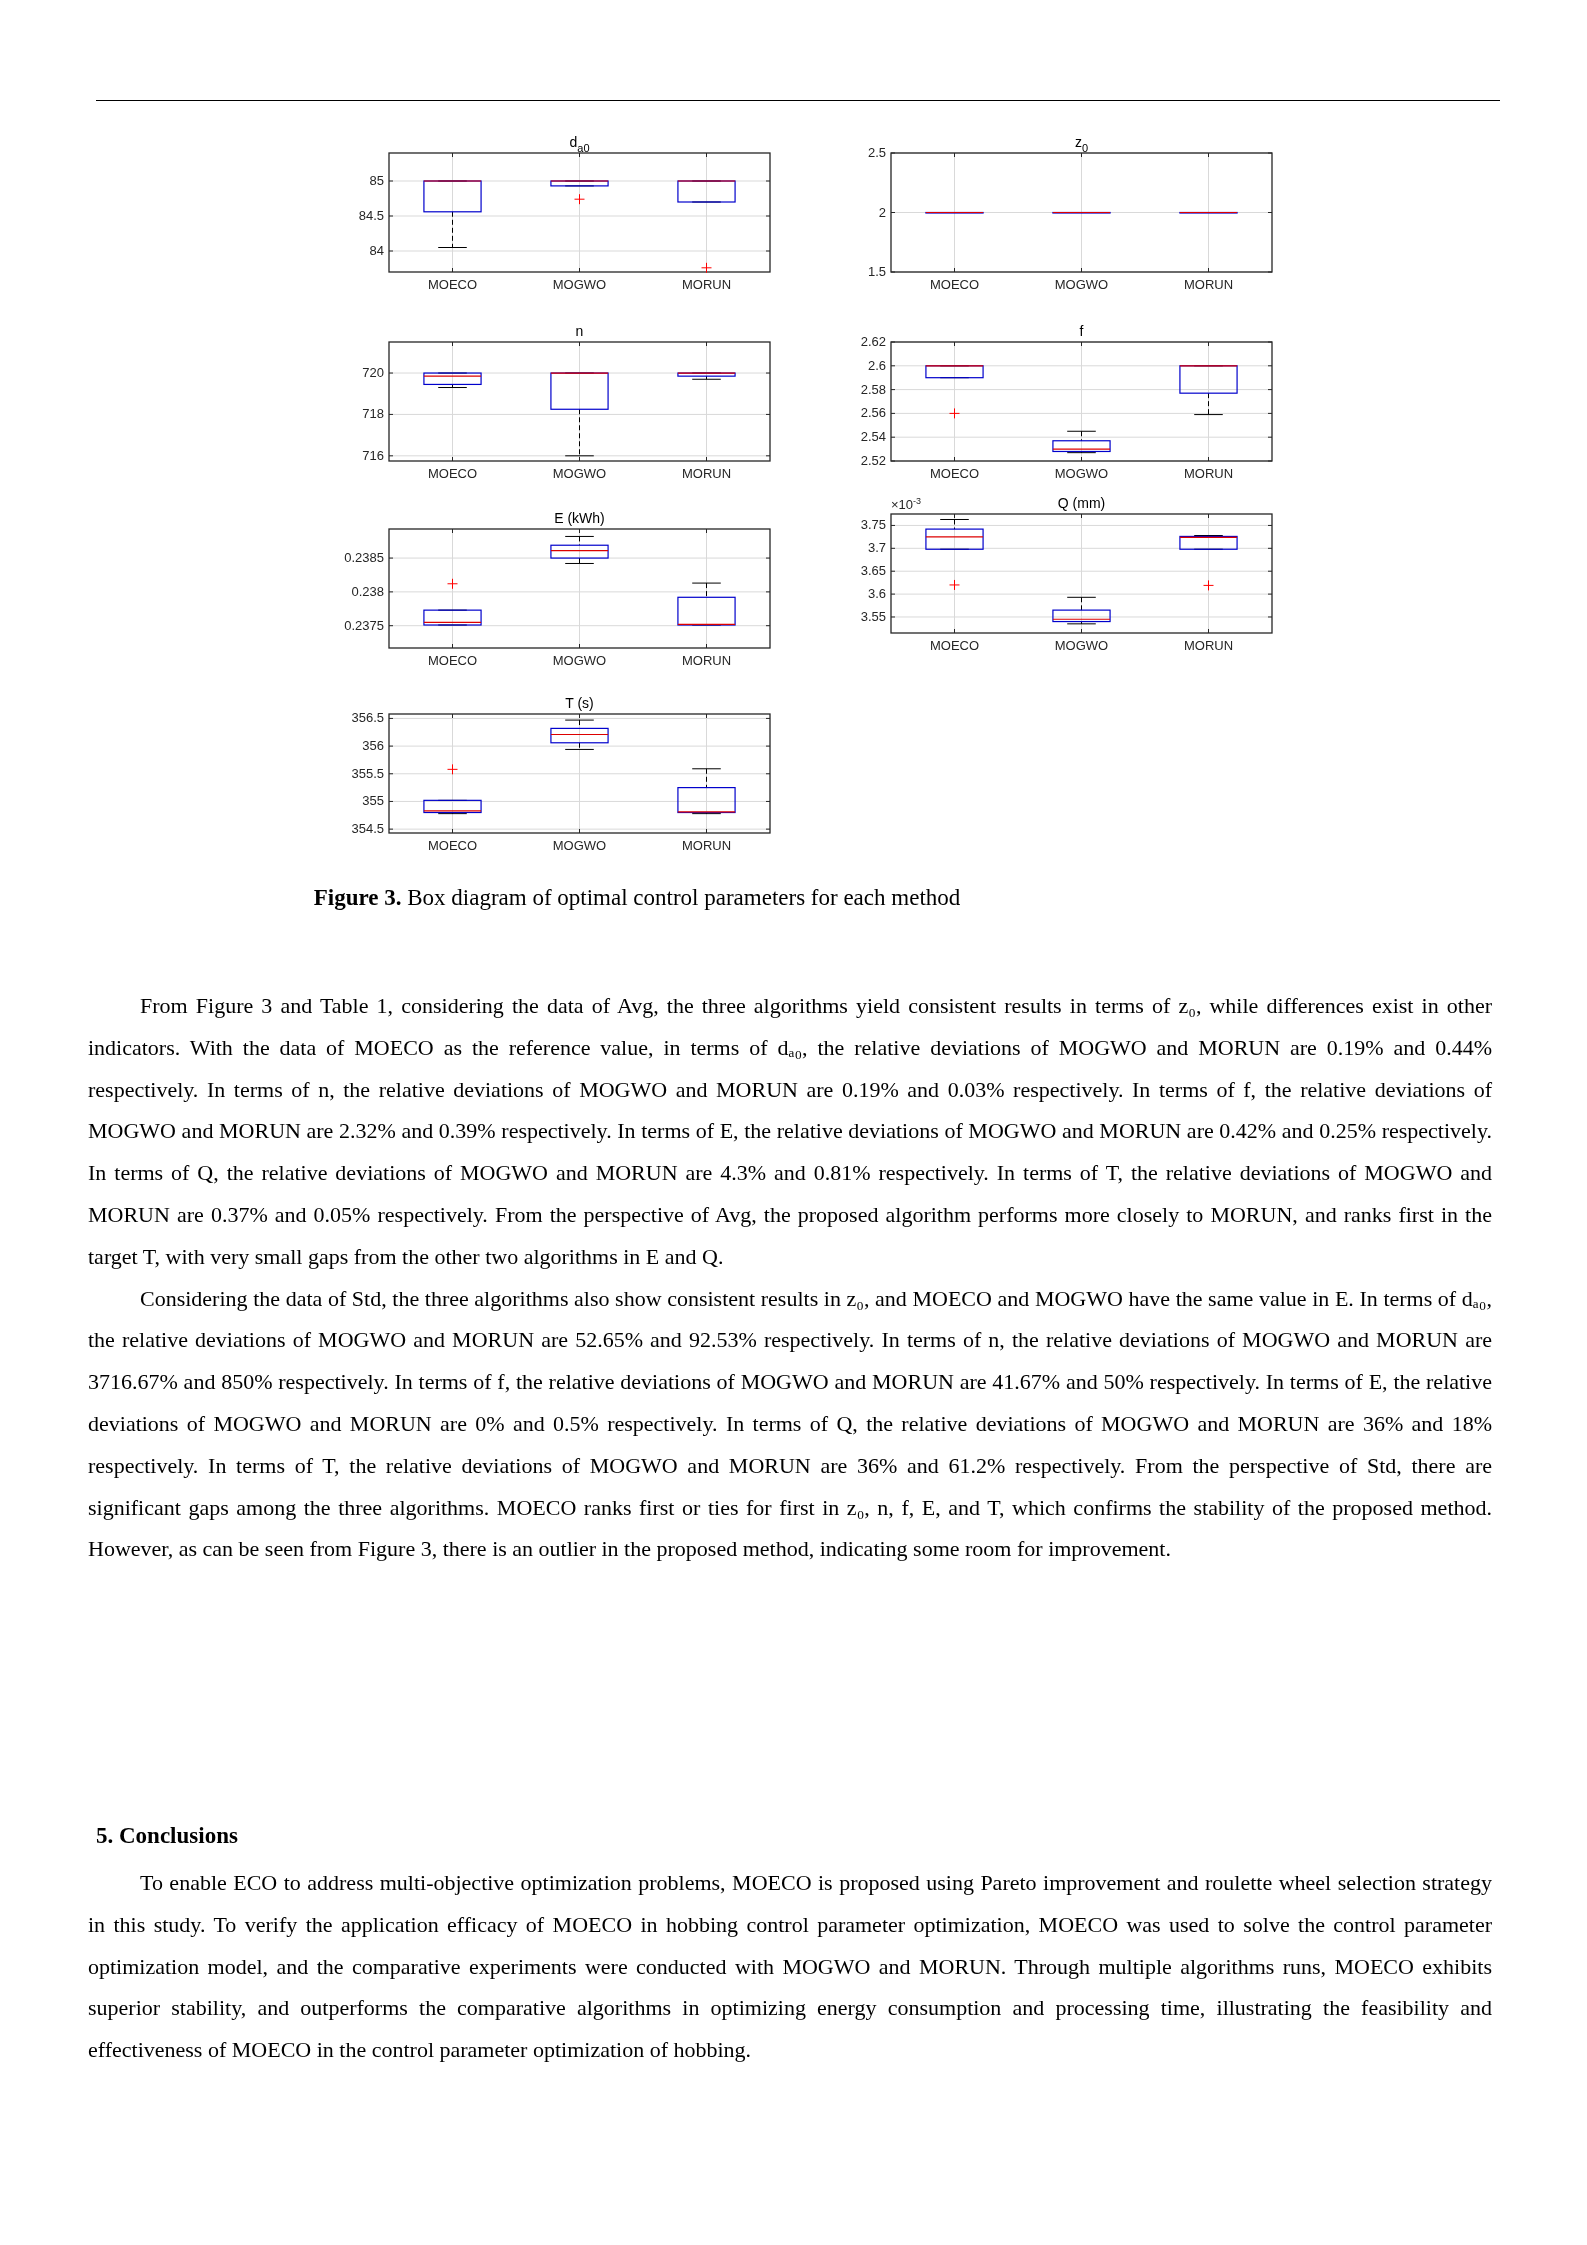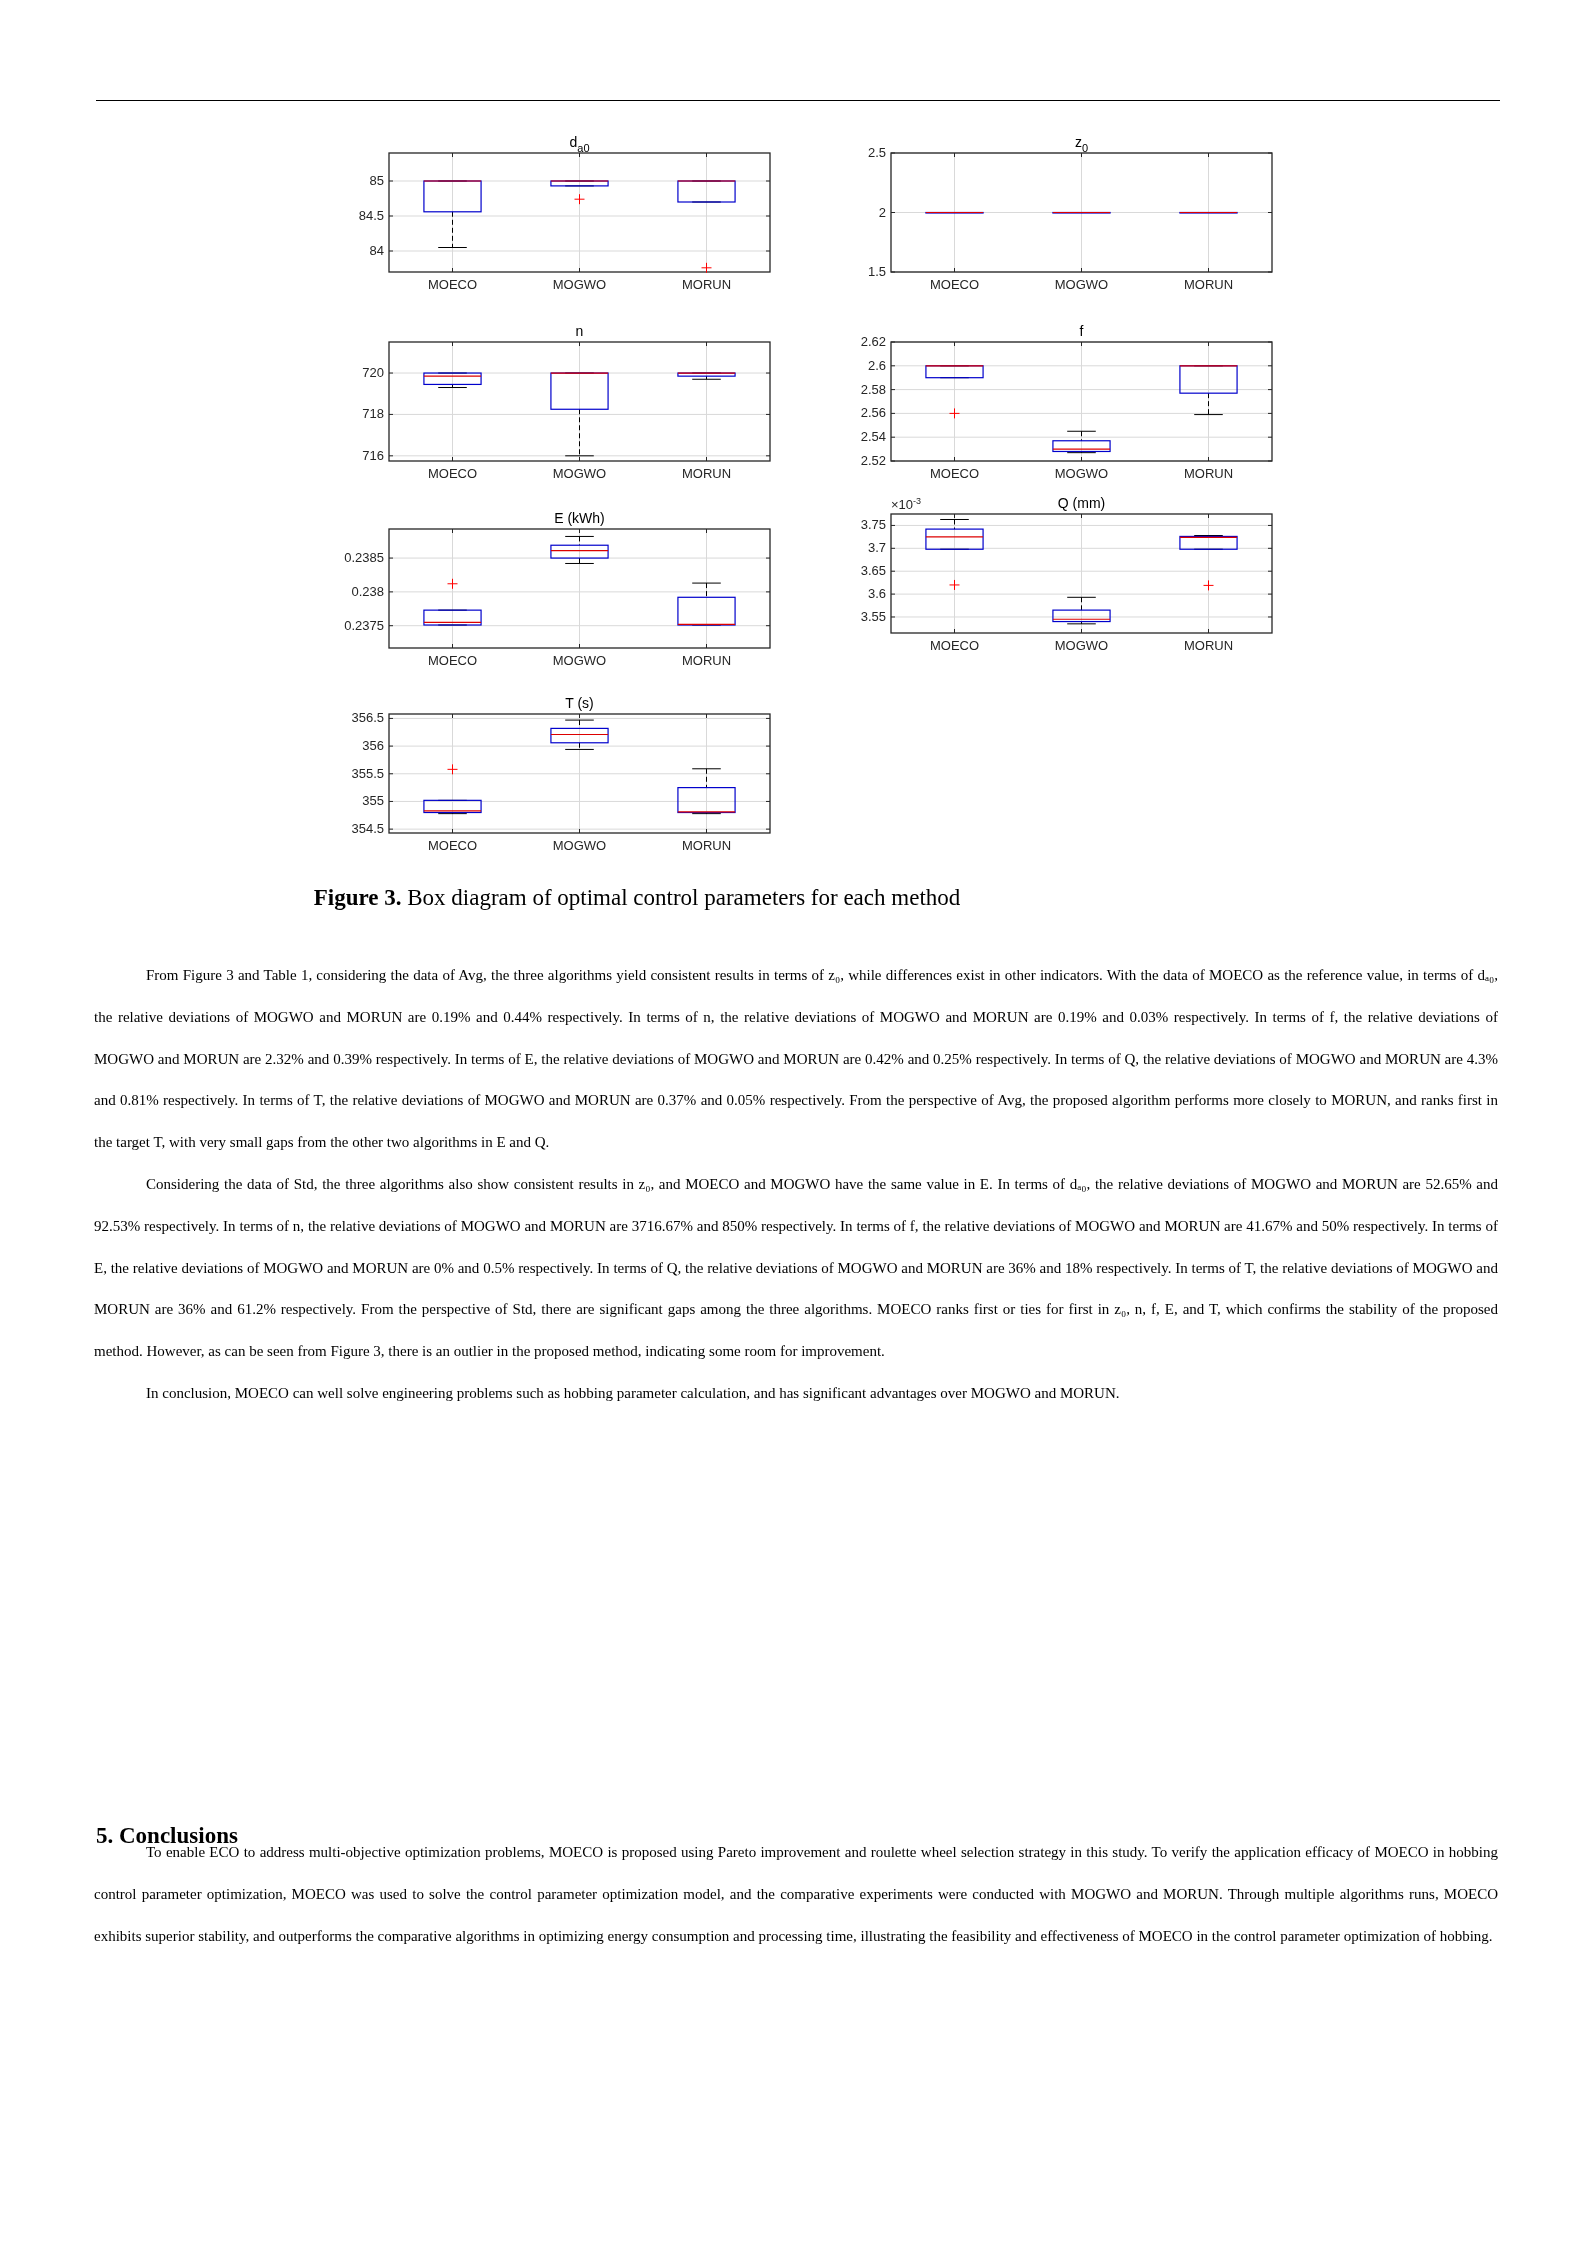--- a/index.html
+++ b/index.html
@@ -3,21 +3,21 @@
 <meta charset="utf-8">
 <style>
   html, body { margin:0; padding:0; background:#fff; }
   body { width:1587px; height:2245px; position:relative; overflow:hidden;
          font-family:"Liberation Serif", serif; color:#000; }
   .rule { position:absolute; left:96px; top:100px; width:1404px; height:0; border-top:1.5px solid #000; }
   .plot { position:absolute; }
   .plot svg { display:block; overflow:visible; }
   .caption { position:absolute; left:0; width:1274px; top:885px; text-align:center; font-size:23px; }
   .caption b { font-weight:bold; }
-  .text { position:absolute; left:94px; width:1404px; font-size:15px; line-height:41.8px; text-align:justify; }
+  .text { position:absolute; left:88px; width:1404px; font-size:22px; line-height:41.8px; text-align:justify;margin-top:30px; }
   .text p { margin:0; text-indent:52px; }
   .heading { position:absolute; left:96px; top:1783px; font-size:23px; font-weight:bold;margin-top:40px; }
   .ax-label { font-family:"Liberation Sans", sans-serif; font-size:13px; fill:#262626; }
   .ax-title { font-family:"Liberation Sans", sans-serif; font-size:14px; fill:#000; }
 </style>
 </head>
 <body>
 
 <div class="rule"></div>
 
@@ -378,20 +378,19 @@
     </svg>
   </div>
 
 <div class="caption">
   <b>Figure 3.</b><span> Box diagram of optimal control parameters for each method</span>
 </div>
 
 <div class="text" style="top:955px;">
   <p>From Figure 3 and Table 1, considering the data of Avg, the three algorithms yield consistent results in terms of z₀, while differences exist in other indicators. With the data of MOECO as the reference value, in terms of dₐ₀, the relative deviations of MOGWO and MORUN are 0.19% and 0.44% respectively. In terms of n, the relative deviations of MOGWO and MORUN are 0.19% and 0.03% respectively. In terms of f, the relative deviations of MOGWO and MORUN are 2.32% and 0.39% respectively. In terms of E, the relative deviations of MOGWO and MORUN are 0.42% and 0.25% respectively. In terms of Q, the relative deviations of MOGWO and MORUN are 4.3% and 0.81% respectively. In terms of T, the relative deviations of MOGWO and MORUN are 0.37% and 0.05% respectively. From the perspective of Avg, the proposed algorithm performs more closely to MORUN, and ranks first in the target T, with very small gaps from the other two algorithms in E and Q.</p>
   <p>Considering the data of Std, the three algorithms also show consistent results in z₀, and MOECO and MOGWO have the same value in E. In terms of dₐ₀, the relative deviations of MOGWO and MORUN are 52.65% and 92.53% respectively. In terms of n, the relative deviations of MOGWO and MORUN are 3716.67% and 850% respectively. In terms of f, the relative deviations of MOGWO and MORUN are 41.67% and 50% respectively. In terms of E, the relative deviations of MOGWO and MORUN are 0% and 0.5% respectively. In terms of Q, the relative deviations of MOGWO and MORUN are 36% and 18% respectively. In terms of T, the relative deviations of MOGWO and MORUN are 36% and 61.2% respectively. From the perspective of Std, there are significant gaps among the three algorithms. MOECO ranks first or ties for first in z₀, n, f, E, and T, which confirms the stability of the proposed method. However, as can be seen from Figure 3, there is an outlier in the proposed method, indicating some room for improvement.</p>
-  <p>In conclusion, MOECO can well solve engineering problems such as hobbing parameter calculation, and has significant advantages over MOGWO and MORUN.</p>
 </div>
 
 <div class="heading">5. Conclusions</div>
 
 <div class="text" style="top:1832px;">
   <p>To enable ECO to address multi-objective optimization problems, MOECO is proposed using Pareto improvement and roulette wheel selection strategy in this study. To verify the application efficacy of MOECO in hobbing control parameter optimization, MOECO was used to solve the control parameter optimization model, and the comparative experiments were conducted with MOGWO and MORUN. Through multiple algorithms runs, MOECO exhibits superior stability, and outperforms the comparative algorithms in optimizing energy consumption and processing time, illustrating the feasibility and effectiveness of MOECO in the control parameter optimization of hobbing.</p>
 </div>
 
 </body></html>

